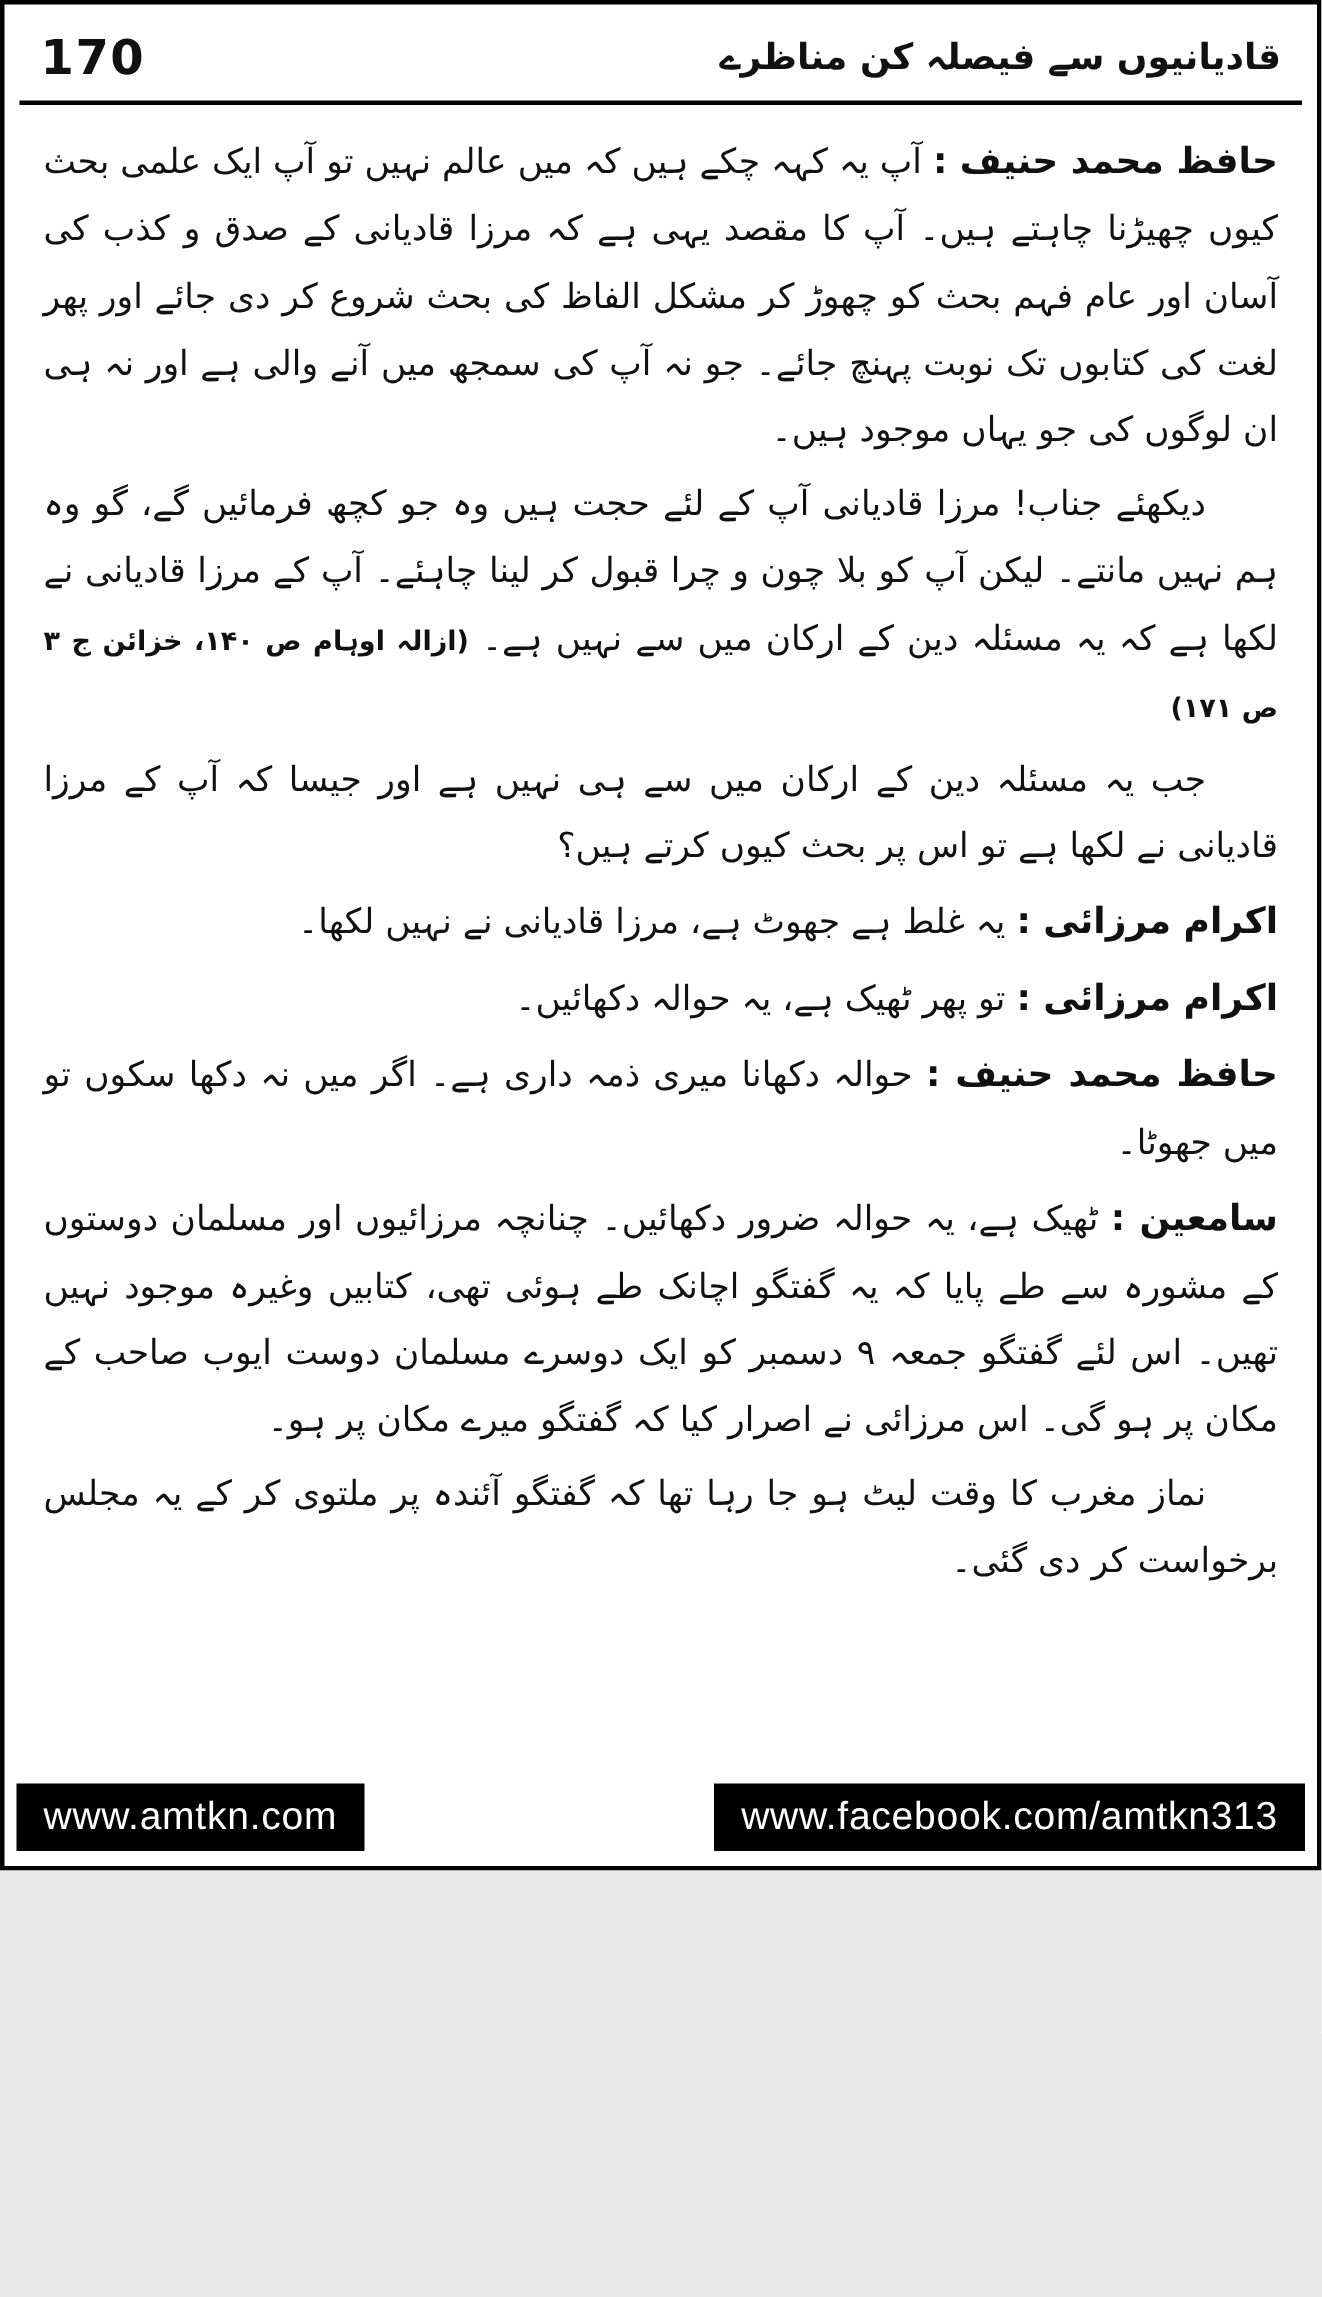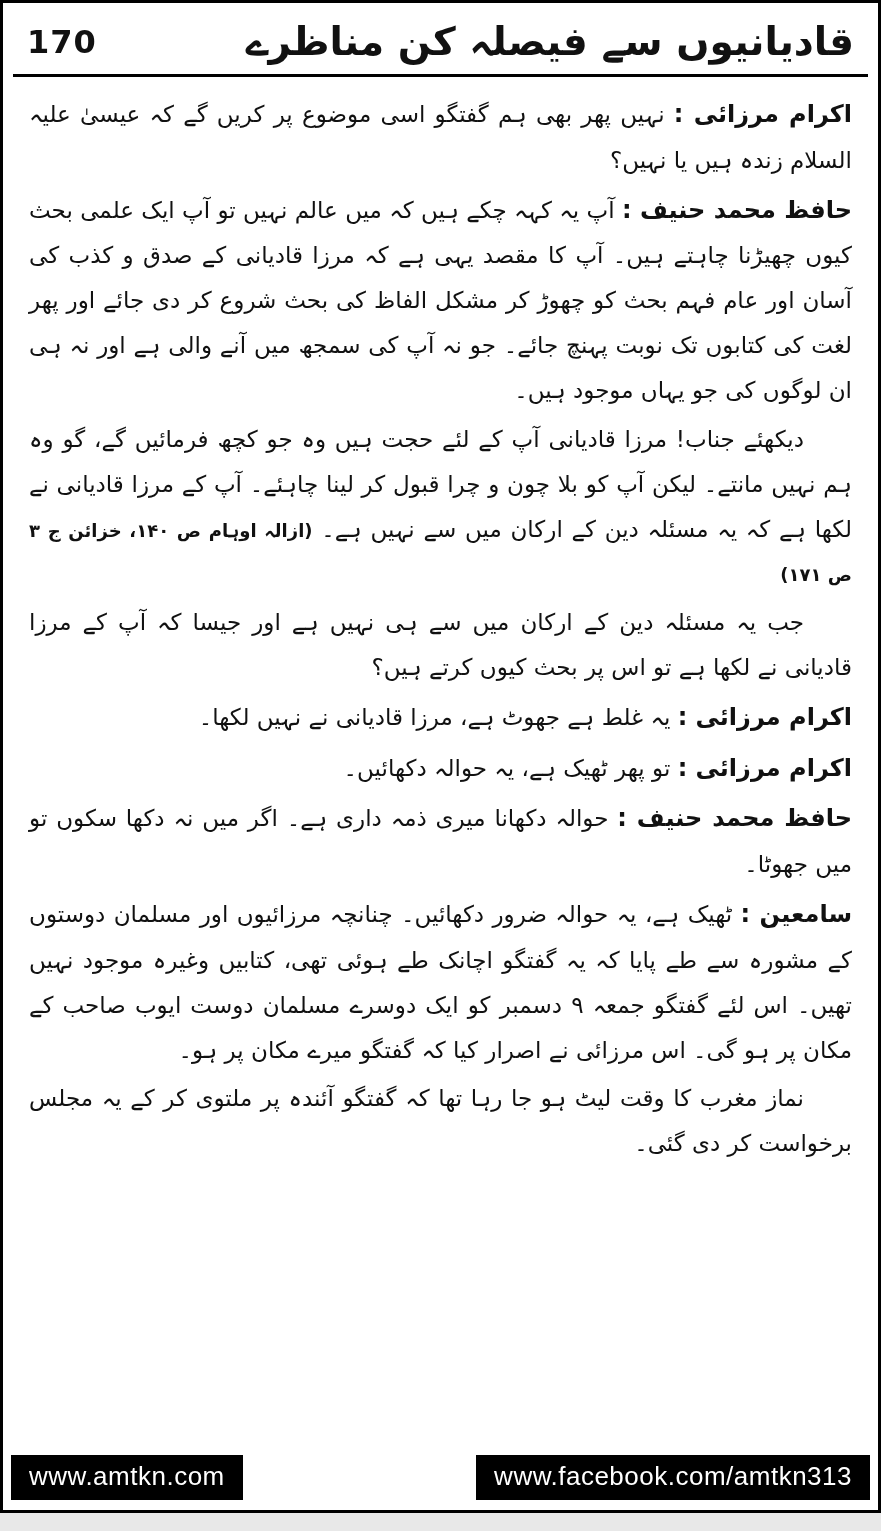--- a/index.html
+++ b/index.html
@@ -4,21 +4,21 @@
 <style>
   html, body {
     margin: 0;
     padding: 0;
     background: #e8e8e8;
   }
   .page {
     position: relative;
     box-sizing: border-box;
     width: 881px;
-    height: 1513px;
+    height: 1247px;
     margin: 0 auto;
     background: #ffffff;
     border: 3px solid #000000;
     display: flex;
     flex-direction: column;
     overflow: hidden;
     font-family: "DejaVu Sans", sans-serif;
     color: #111111;
   }
   header.page-header {
@@ -30,21 +30,21 @@
   }
   .page-number {
     font-weight: bold;
     font-size: 32px;
     letter-spacing: 1px;
     font-family: "DejaVu Sans", sans-serif;
   }
   .page-title {
     direction: rtl;
     font-weight: bold;
-    font-size: 39px;
+    font-size: 24px;
     font-family: "DejaVu Sans", sans-serif;
   }
   .header-rule {
     border-top: 3px solid #000000;
     margin: 0 10px;
   }
   main.page-body {
     flex: 1 1 auto;
     direction: rtl;
     text-align: justify;
@@ -93,24 +93,20 @@
 
   <header class="page-header">
     <div class="page-number">170</div>
     <div class="page-title">قادیانیوں سے فیصلہ کن مناظرے</div>
   </header>
 
   <div class="header-rule"></div>
 
   <main class="page-body">
 
-    <p class="para">
-      <span class="speaker">اکرام مرزائی :</span>
-      <span>نہیں پھر بھی ہم گفتگو اسی موضوع پر کریں گے کہ عیسیٰ علیہ السلام زندہ ہیں یا نہیں؟</span>
-    </p>
 
     <p class="para">
       <span class="speaker">حافظ محمد حنیف :</span>
       <span>آپ یہ کہہ چکے ہیں کہ میں عالم نہیں تو آپ ایک علمی بحث کیوں چھیڑنا چاہتے ہیں۔ آپ کا مقصد یہی ہے کہ مرزا قادیانی کے صدق و کذب کی آسان اور عام فہم بحث کو چھوڑ کر مشکل الفاظ کی بحث شروع کر دی جائے اور پھر لغت کی کتابوں تک نوبت پہنچ جائے۔ جو نہ آپ کی سمجھ میں آنے والی ہے اور نہ ہی ان لوگوں کی جو یہاں موجود ہیں۔</span>
     </p>
 
     <p class="para indent">
       <span>دیکھئے جناب! مرزا قادیانی آپ کے لئے حجت ہیں وہ جو کچھ فرمائیں گے، گو وہ ہم نہیں مانتے۔ لیکن آپ کو بلا چون و چرا قبول کر لینا چاہئے۔ آپ کے مرزا قادیانی نے لکھا ہے کہ یہ مسئلہ دین کے ارکان میں سے نہیں ہے۔</span>
       <span class="ref">(ازالہ اوہام ص ۱۴۰، خزائن ج ۳ ص ۱۷۱)</span>
     </p>

